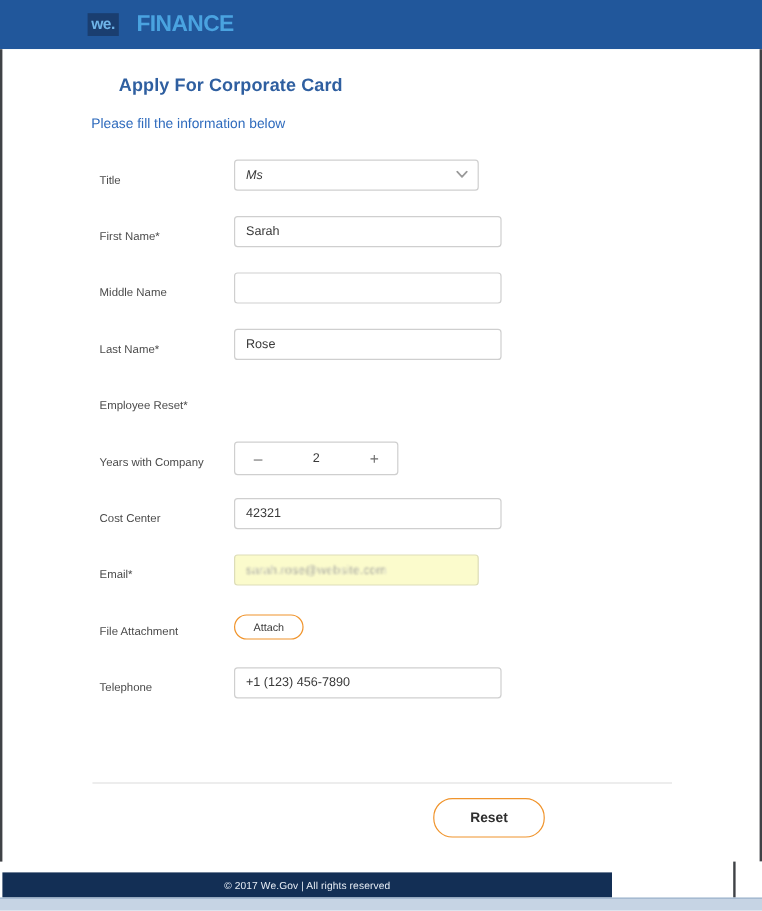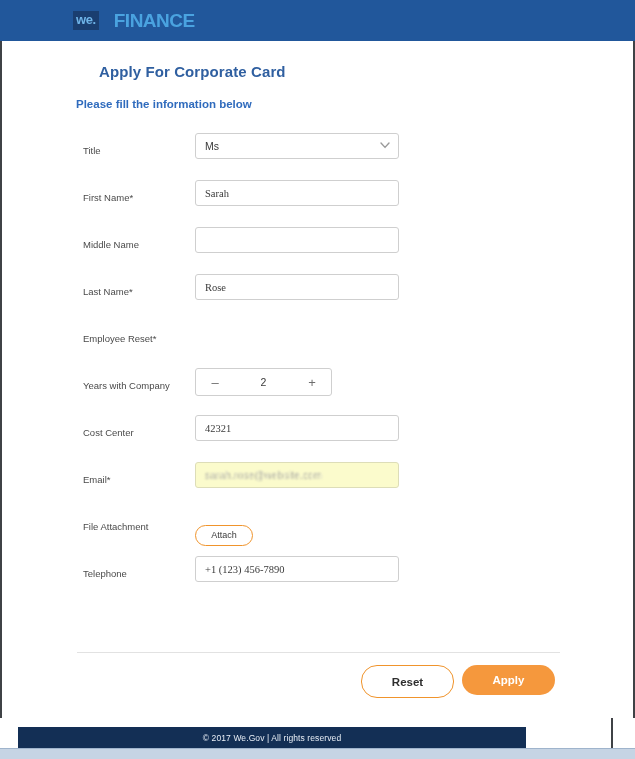--- a/index.html
+++ b/index.html
@@ -83,21 +83,21 @@
     font-weight: bold;
     color: #2f5fa0;
     letter-spacing: 0.1px;
     margin-left: 24px;
   }
   .subtitle {
     position: absolute;
     left: 74px;
     top: 57px;
     font-size: 11.5px;
-    font-weight: bold;
+    font-weight: normal;
     color: #2f6bbd;
   }
 
   
   .form {
     position: absolute;
     left: 0;
     top: 92px;
     width: 631px;
   }
@@ -113,38 +113,39 @@
     color: #4a4a4a;
     line-height: 12px;
     white-space: nowrap;
   }
   .control-wrap {
     position: absolute;
     left: 193px;
     top: 0;
   }
   .text-input {
-    width: 204px;
+    width: 223px;
     height: 26px;
     border: 1px solid #cfcfcf;
     border-radius: 3px;
     background: #ffffff;
     box-sizing: border-box;
     font-size: 10.5px;
     color: #3a3a3a;
     padding: 0 9px;
-    font-family: Liberation Serif, serif;
+    font-family: Liberation Sans, sans-serif;
     outline: none;
   }
   .text-input::placeholder { color: #7d7d7d; }
 
   .select-wrap {
     position: relative;
     width: 204px;
     height: 17px;
+    font-style: italic;
   }
   .select-box {
     width: 204px;
     height: 26px;
     border: 1px solid #cfcfcf;
     border-radius: 3px;
     background: #ffffff;
     box-sizing: border-box;
     font-size: 10.5px;
     color: #3a3a3a;
@@ -282,21 +283,21 @@
     font-size: 11.5px;
     font-weight: bold;
     font-family: "Liberation Sans", sans-serif;
     cursor: pointer;
     box-sizing: border-box;
   }
 
   
   .site-footer {
     position: absolute;
-    left: 18px;
+    left: 2px;
     top: 727px;
     width: 508px;
     height: 21px;
     background: #132f55;
     display: flex;
     align-items: center;
     justify-content: center;
   }
   .footer-text {
     color: #e8eef6;
@@ -406,39 +407,38 @@
         <div class="field-label">Email*</div>
         <div class="control-wrap">
           <div class="email-input">
             <span class="redacted-text">sarah.rose@website.com</span>
           </div>
         </div>
       </div>
 
       <div class="field-row">
         <div class="field-label">File Attachment</div>
-        <div class="control-wrap" style="top:3px;margin-top:12px;">
+        <div class="control-wrap" style="top:3px;">
           <button class="attach-btn">Attach</button>
         </div>
       </div>
 
       <div class="field-row">
         <div class="field-label">Telephone</div>
         <div class="control-wrap">
           <input class="text-input" type="text" value="+1 (123) 456-7890" style="">
         </div>
       </div>
 
     </div>
 
     <div class="divider"></div>
 
     <div class="actions">
       <button class="btn-reset">Reset</button>
-      <button class="btn-apply">Apply</button>
     </div>
 
   </div>
 
   <div class="site-footer">
     <span class="footer-text">© 2017 We.Gov | All rights reserved</span>
   </div>
   <div class="right-gutter"></div>
   <div class="bottom-bar"></div>
 

